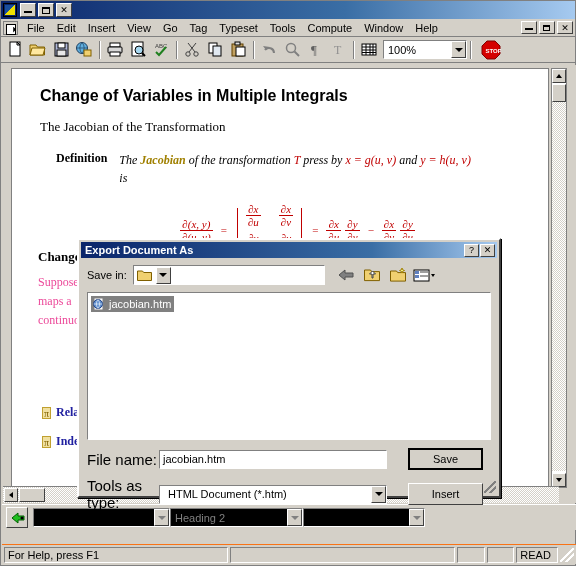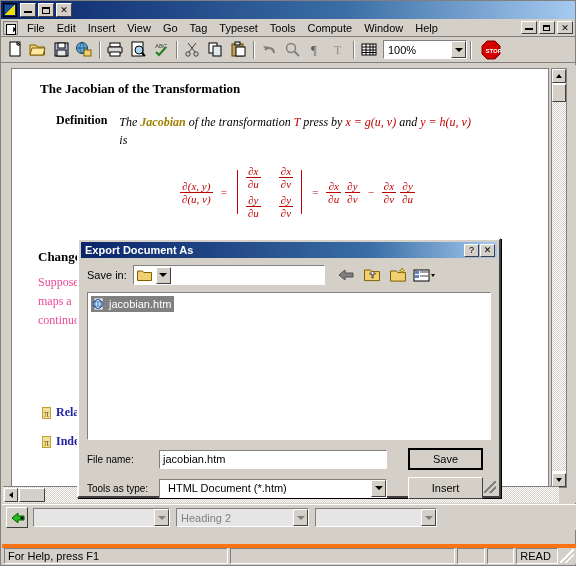--- a/index.html
+++ b/index.html
@@ -200,21 +200,21 @@
   h1.doc-h1 {
     font-family: "Liberation Sans", sans-serif;
     font-size: 16px;
     font-weight: bold;
     margin: 6px 0 14px 12px;
     color: #000;
   }
   h2.doc-h2 {
     font-family: "Liberation Serif", serif;
     font-size: 13px;
-    font-weight: bold;
+    font-weight: normal;
     margin: 0 0 16px 12px;
     color: #000;
   }
   .def-row {
     margin-left: 28px;
     display: flex;
     font-family: "Liberation Serif", serif;
     font-size: 12px;
   }
   .def-label { font-weight: bold; margin-right: 12px; flex: 0 0 auto;}
@@ -321,41 +321,40 @@
   .back-btn {
     width: 22px; height: 21px;
     border:1px solid; border-color:#ffffff #404040 #404040 #ffffff;
     background:#d4d0c8;
     display:flex;align-items:center;justify-content:center;
     box-sizing:border-box;
     margin-right:5px;
   }
   .bcombo {
     height: 19px;
-    background: #e5e5e5;
+    background: #000000;
     border: 1px solid;
     border-color: #808080 #ffffff #ffffff #808080;
     display:flex; align-items:center;
-    margin-right: 6px;
     box-sizing: border-box;
   }
   .bcombo > span { padding-left:4px; flex:1 1 auto; color:#808080; font-size:11px; white-space:nowrap; overflow:hidden;}
   .bcombo .combo-arrow .arrow-dn { border-top-color:#808080; }
 
   
   .statusbar {
     position: absolute;
     left: 1px; bottom: 1px;
     width: 574px; height: 20px;
     background: #d4d0c8;
     display: flex;
     align-items: center;
     padding: 2px 2px;
     box-sizing: border-box;
-    border-top: 4px solid #f97316;
+    border-top: 1px solid #f97316;
   }
   .sb-pane {
     height: 16px;
     border: 1px solid;
     border-color: #808080 #ffffff #ffffff #808080;
     display:flex;align-items:center;
     padding: 0 3px;
     font-size: 11px;
     box-sizing: border-box;
     margin-right: 2px;
@@ -427,21 +426,21 @@
   .file-item {
     display:inline-flex; align-items:center;
     padding: 1px 3px 1px 1px;
     background: #808080;
     color:#ffffff;
     font-size:11px;
   }
   .file-item .fi { width:14px;height:14px;margin-right:3px;flex:0 0 auto;}
   .dlg-bottom { margin: 8px 8px 0 8px; }
   .drow { display:flex; align-items:center; margin-bottom:7px; }
-  .drow .dlab { width: 72px; font-size:10px; flex:0 0 auto;}
+  .drow .dlab { width: 72px; font-size:15px; flex:0 0 auto;}
   .dinput {
     width: 228px; height: 19px;
     background:#ffffff;
     border:1px solid; border-color:#808080 #ffffff #ffffff #808080;
     display:flex; align-items:center;
     padding-left:3px;
     font-size:11px;
     box-sizing:border-box;
     flex: 0 0 auto;
   }
@@ -621,20 +620,21 @@
       <svg width="20" height="20" viewBox="0 0 20 20">
           <polygon points="6,1 14,1 19,6 19,14 14,19 6,19 1,14 1,6" fill="#d40000" stroke="#800000"></polygon>
           <text x="4.5" y="13" font-size="6" font-weight="bold" font-family="Liberation Sans" fill="#fff">STOP</text>
         </svg>
     </div>
   </div>
 
   <div class="docarea">
     <div class="doc-page">
       <div class="doc-inner">
+        <h1 class="doc-h1">Change of Variables in Multiple Integrals</h1>
         <h2 class="doc-h2">The Jacobian of the Transformation</h2>
 
         <div class="def-row">
           <div class="def-label">Definition</div>
           <div class="def-text">
             <span class="blk">The</span>
             <span class="jacobian-word">Jacobian</span>
             <span class="blk">of the transformation</span>
             <span>T</span>
             <span class="blk">press by</span>

